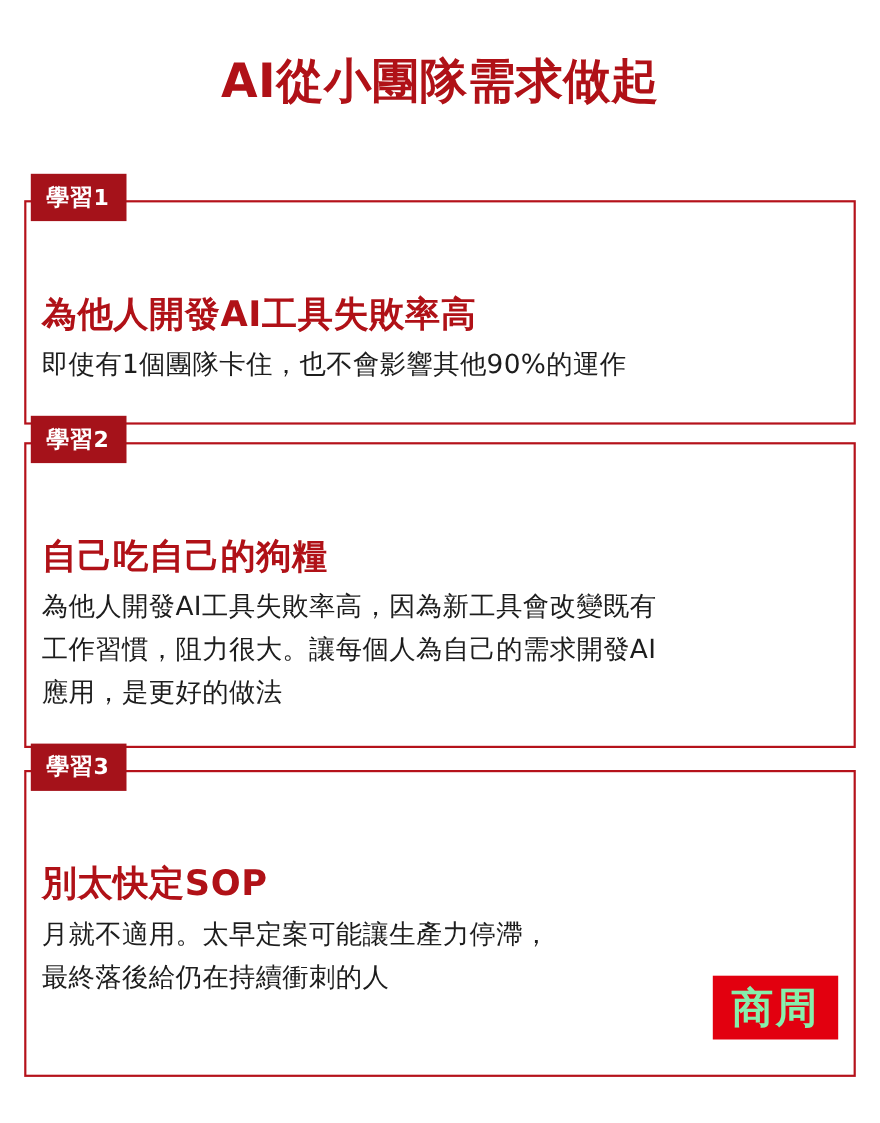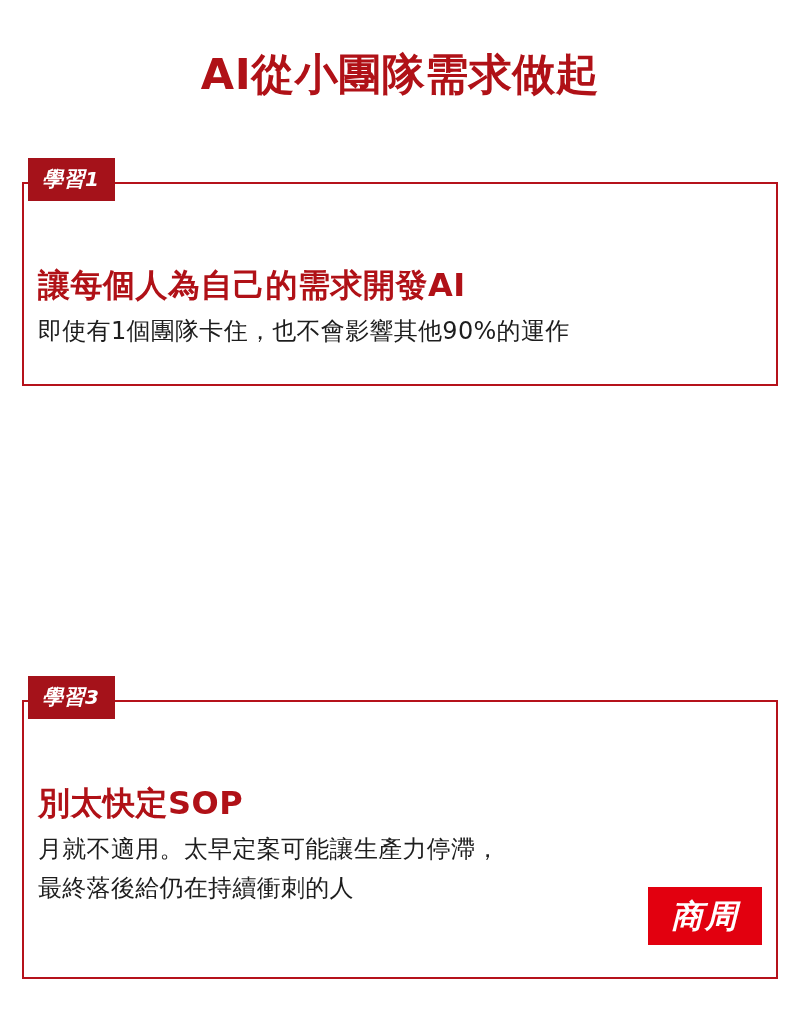--- a/index.html
+++ b/index.html
@@ -61,21 +61,20 @@
     left: 4px;
     top: -26px;
     background: #A5121A;
     color: #ffffff;
     font-weight: 700;
     font-size: 21px;
     line-height: 21px;
     padding: 11px 16px 11px 14px;
     white-space: nowrap;
     letter-spacing: 0.5px;
-    font-style: italic;
   }
   .badge .badge-num {
     font-size: 20px;
     letter-spacing: 0;
   }
 
   .card-heading {
     position: absolute;
     left: 14px;
     color: #B01117;
@@ -112,48 +111,58 @@
     bottom: 32px;
     width: 114px;
     height: 58px;
     background: #E2000F;
     box-sizing: border-box;
     display: flex;
     align-items: center;
     justify-content: center;
   }
   .logo-text {
-    color: #ffffff;
+    color: #86efac;
     font-weight: 700;
-    font-size: 32px;
+    font-size: 38px;
     line-height: 42px;
     letter-spacing: 2px;
     white-space: nowrap;
-    font-style: italic;
   }
 </style>
 </head>
 <body>
 
 <div class="page">
 
   <div class="title-block">
     <span class="title-line">AI從小團隊需求做起</span>
   </div>
 
   <div class="card" id="card-1">
     <div class="badge">
       <span>學習</span><span class="badge-num">1</span>
     </div>
-    <div class="card-heading">讓每個人為自己的需求開發AI</div>
+    <div class="card-heading">為他人開發AI工具失敗率高</div>
     <div class="card-body">
       <span class="body-line">即使有1個團隊卡住，也不會影響其他90%的運作</span>
     </div>
   </div>
 
+  <div class="card" id="card-2">
+    <div class="badge">
+      <span>學習</span><span class="badge-num">2</span>
+    </div>
+    <div class="card-heading">自己吃自己的狗糧</div>
+    <div class="card-body">
+      <span class="body-line">為他人開發AI工具失敗率高，因為新工具會改變既有</span>
+      <span class="body-line">工作習慣，阻力很大。讓每個人為自己的需求開發AI</span>
+      <span class="body-line">應用，是更好的做法</span>
+    </div>
+  </div>
 
   <div class="card" id="card-3">
     <div class="badge">
       <span>學習</span><span class="badge-num">3</span>
     </div>
     <div class="card-heading">別太快定SOP</div>
     <div class="card-body">
       <span class="body-line">月就不適用。太早定案可能讓生產力停滯，</span>
       <span class="body-line">最終落後給仍在持續衝刺的人</span>
     </div>

